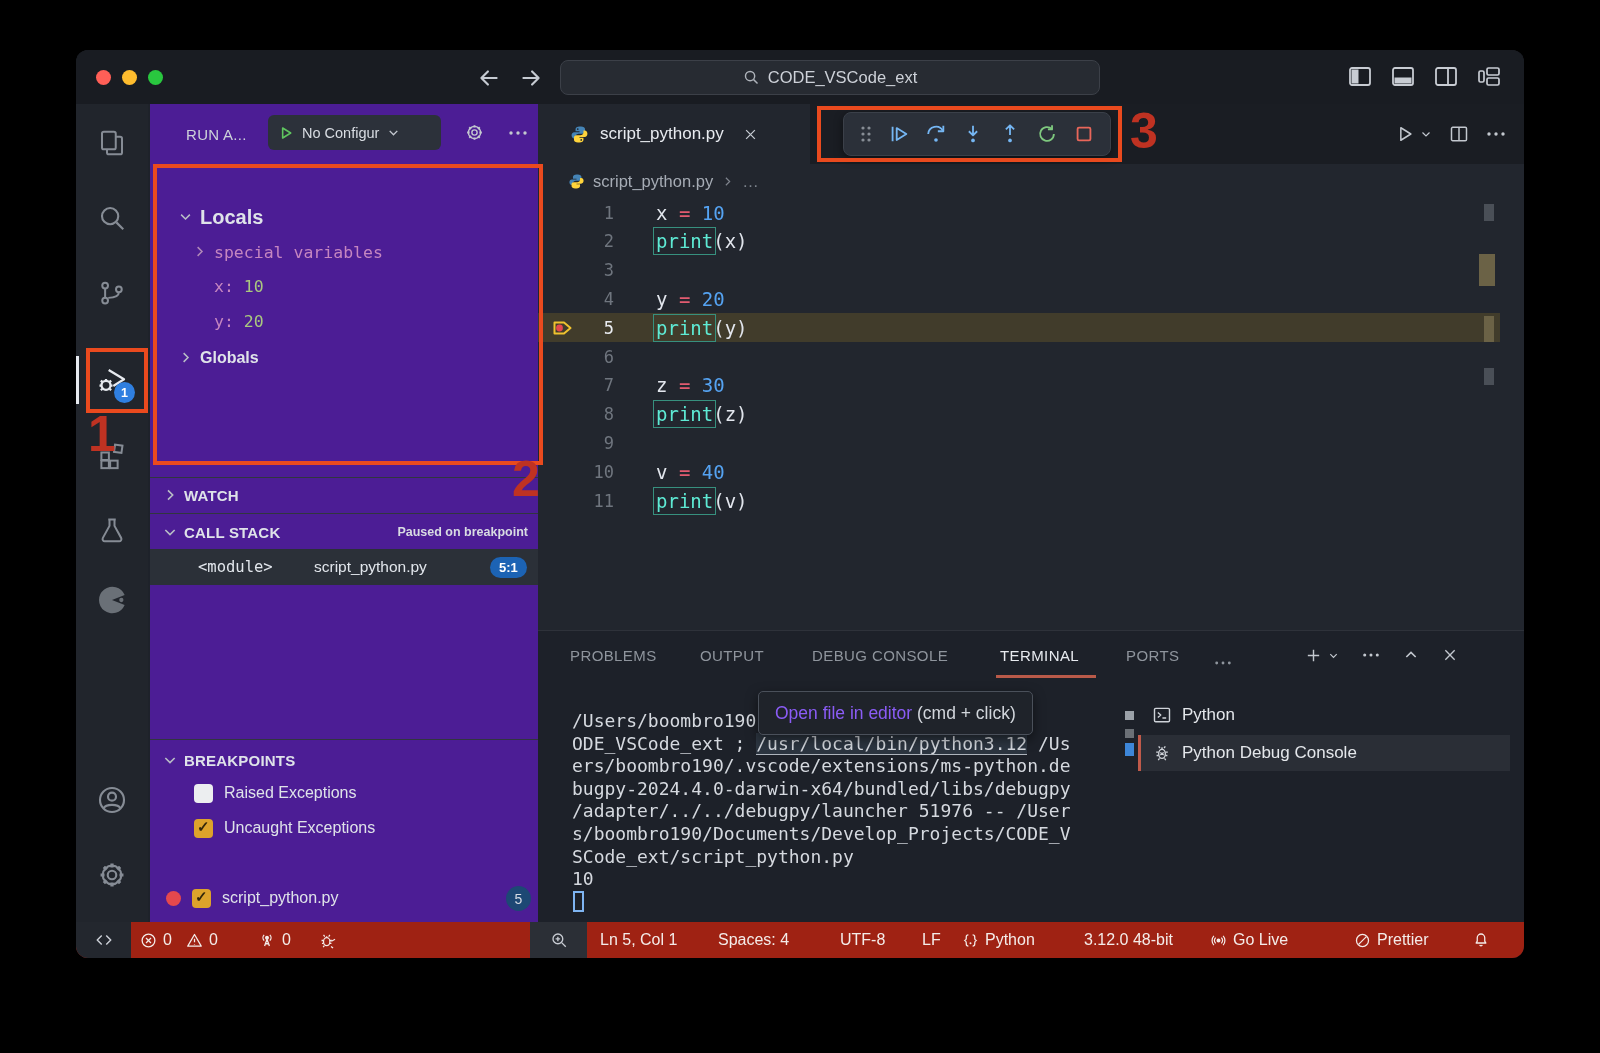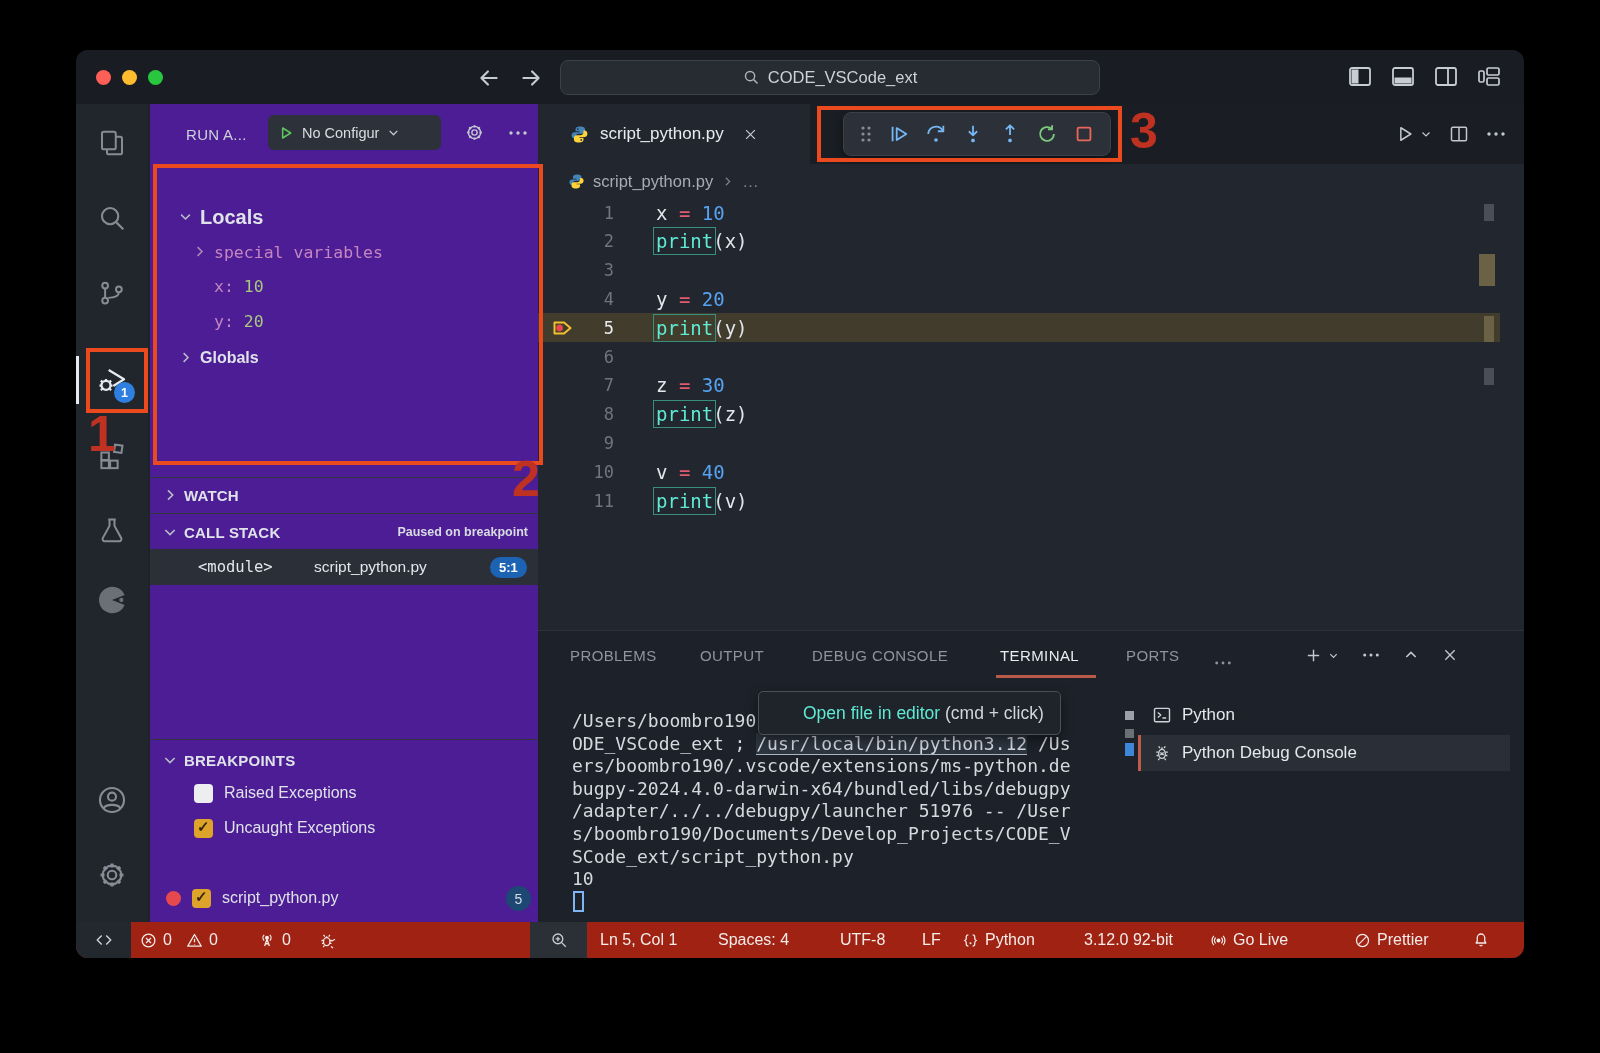--- a/index.html
+++ b/index.html
@@ -60,21 +60,21 @@
   
   .panel { position:absolute; left:462px; top:580px; width:986px; height:292px; background:#1d2129; border-top:1px solid #2e323a; }
   .ptab { position:absolute; top:0; height:48px; display:flex; align-items:center; color:#8f959d; font-size:15px; letter-spacing:.4px; }
   .ptab.active { color:#e8ebf0; }
   .ptab-underline { position:absolute; left:458px; top:44px; width:100px; height:3px; background:#b95a49; }
   .panel-icons { position:absolute; right:66px; top:0; height:48px; display:flex; align-items:center; gap:23px; color:#c3c8cf; }
   .term-line { position:absolute; left:34px; height:23px; font-family:"DejaVu Sans Mono", monospace; font-size:18px; color:#d5d9df; white-space:pre; }
   .t-link { border-bottom:1px solid #aeb4bc; background:#2c3540; }
   .term-cursor { position:absolute; left:35px; top:260px; width:11px; height:21px; border:2px solid #7fb5f2; }
   .tooltip { position:absolute; left:220px; top:60px; height:44px; background:#1f232a; border:1px solid #4a505a; border-radius:5px; box-shadow:0 4px 12px rgba(0,0,0,.5); display:flex; align-items:center; padding:0 16px; font-size:17.5px; z-index:5; white-space:pre; }
-  .tt-link { color:#5eead4;margin-left:28px; }
+  .tt-link { color:#8b5cf6; }
   .tt-hint { color:#d2d6dc; }
   .tlist-row { position:absolute; left:600px; width:372px; height:36px; display:flex; align-items:center; gap:10px; padding-left:14px; color:#e4e7eb; font-size:17px; }
   .tlist-row.selected { background:#2a2e36; border-left:3px solid #c05a4a; padding-left:11px; }
   .scroll-mark { position:absolute; left:587px; width:9px; }
 
   
   .statusbar { position:absolute; left:0; top:872px; width:1448px; height:36px; background:#9f2213; color:#f4ece9; font-size:16px; }
   .sb-item { position:absolute; top:0; height:36px; display:flex; align-items:center; gap:6px; }
   .sb-remote { left:0; width:55px; background:#23272e; justify-content:center; }
   .sb-zoomseg { left:454px; width:57px; background:#2b2f36; justify-content:center; }
@@ -614,21 +614,21 @@
       <div class="sb-item" style="left:764px">UTF-8</div>
       <div class="sb-item" style="left:846px">LF</div>
       <div class="sb-item" style="left:886px">
         <svg width="17" height="17" viewBox="0 0 24 24" fill="none" stroke="#f4ece9" stroke-width="1.8">
             <path d="M9 4c-2 0-3 1-3 3v2c0 1.2-.8 2.2-2 3 1.2.8 2 1.8 2 3v2c0 2 1 3 3 3"></path>
             <path d="M15 4c2 0 3 1 3 3v2c0 1.2.8 2.2 2 3-1.2.8-2 1.8-2 3v2c0 2-1 3-3 3"></path>
             <circle cx="12" cy="16" r="1.4" fill="#f4ece9" stroke="none"></circle>
           </svg>
         <span>Python</span>
       </div>
-      <div class="sb-item" style="left:1008px">3.12.0 92-bit</div>
+      <div class="sb-item" style="left:1008px">3.12.0 48-bit</div>
       <div class="sb-item" style="left:1134px">
         <svg width="17" height="17" viewBox="0 0 24 24" fill="none" stroke="#f4ece9" stroke-width="1.7">
             <circle cx="12" cy="12" r="2" fill="#f4ece9"></circle>
             <path d="M8 16a6 6 0 010-8M16 8a6 6 0 010 8M5.5 18.5a9.5 9.5 0 010-13M18.5 5.5a9.5 9.5 0 010 13"></path>
           </svg>
         <span>Go Live</span>
       </div>
       <div class="sb-item" style="left:1278px">
         <svg width="17" height="17" viewBox="0 0 24 24" fill="none" stroke="#f4ece9" stroke-width="1.8">
             <circle cx="12" cy="12" r="8.5"></circle>

